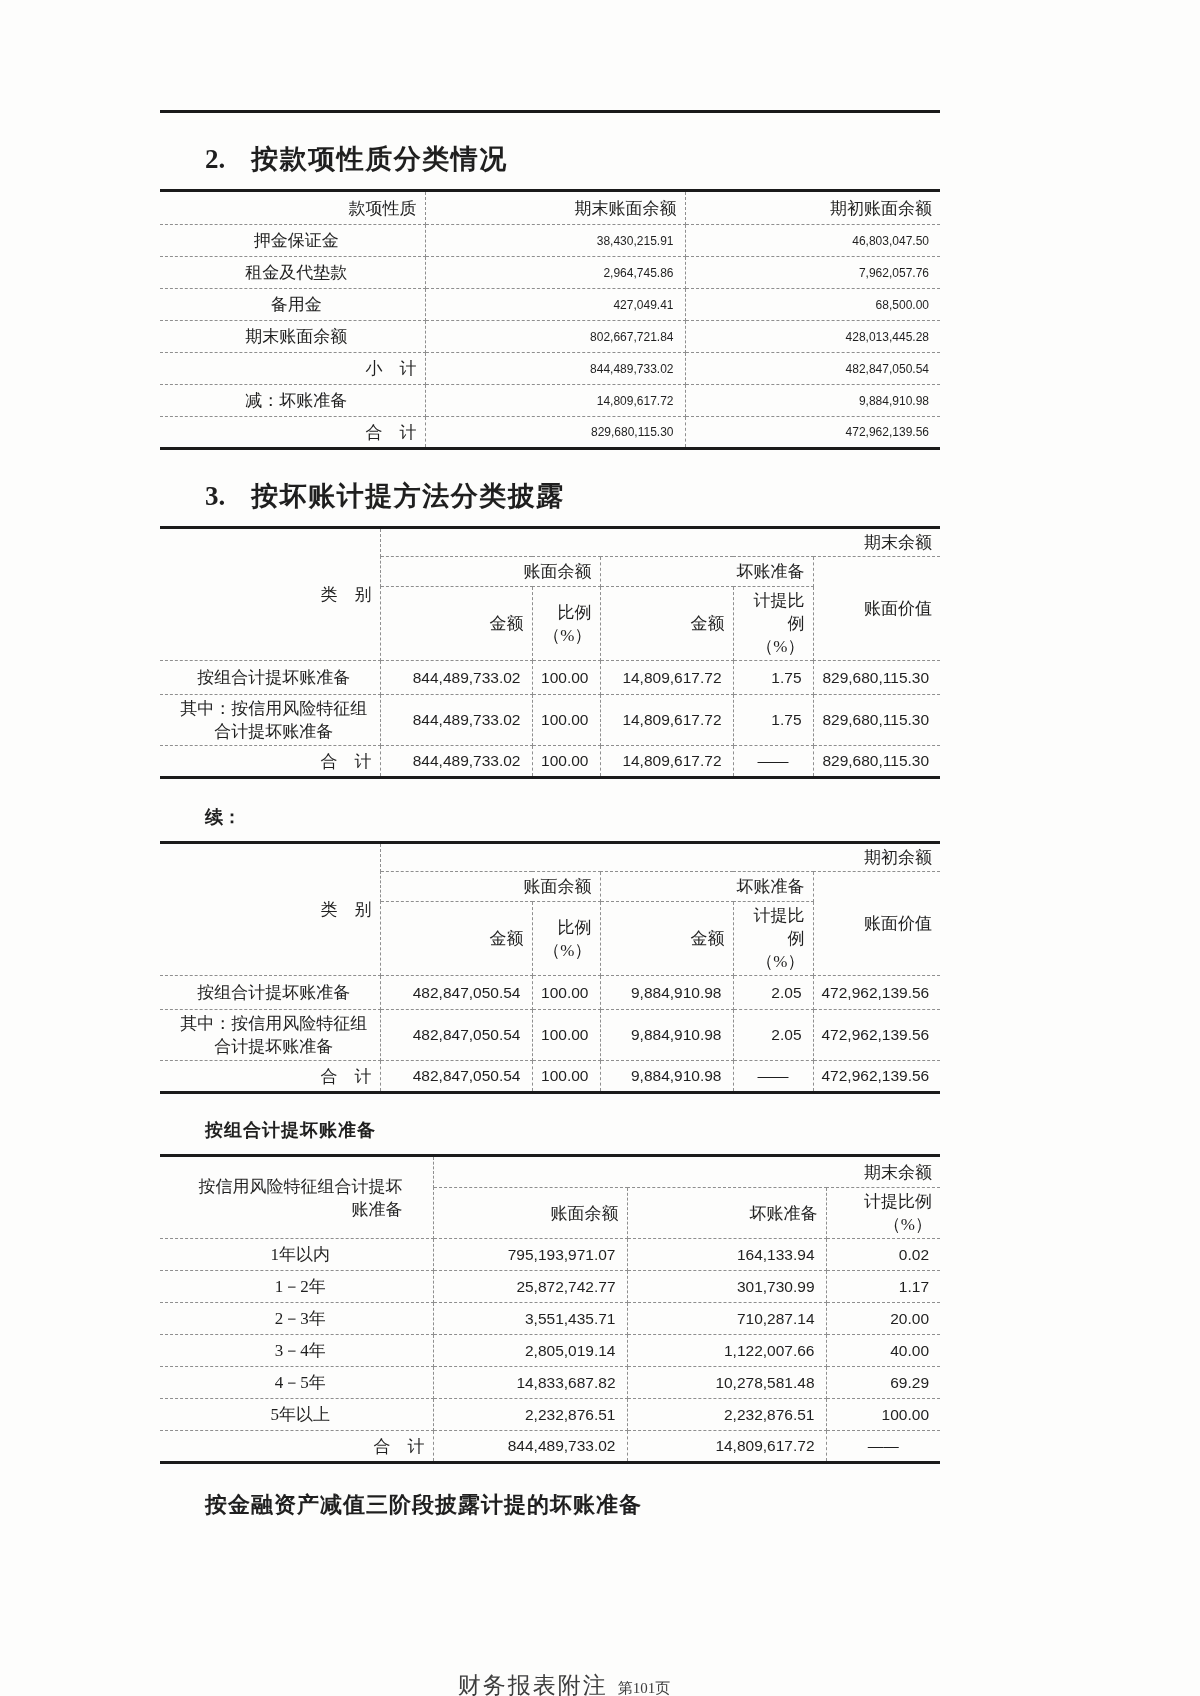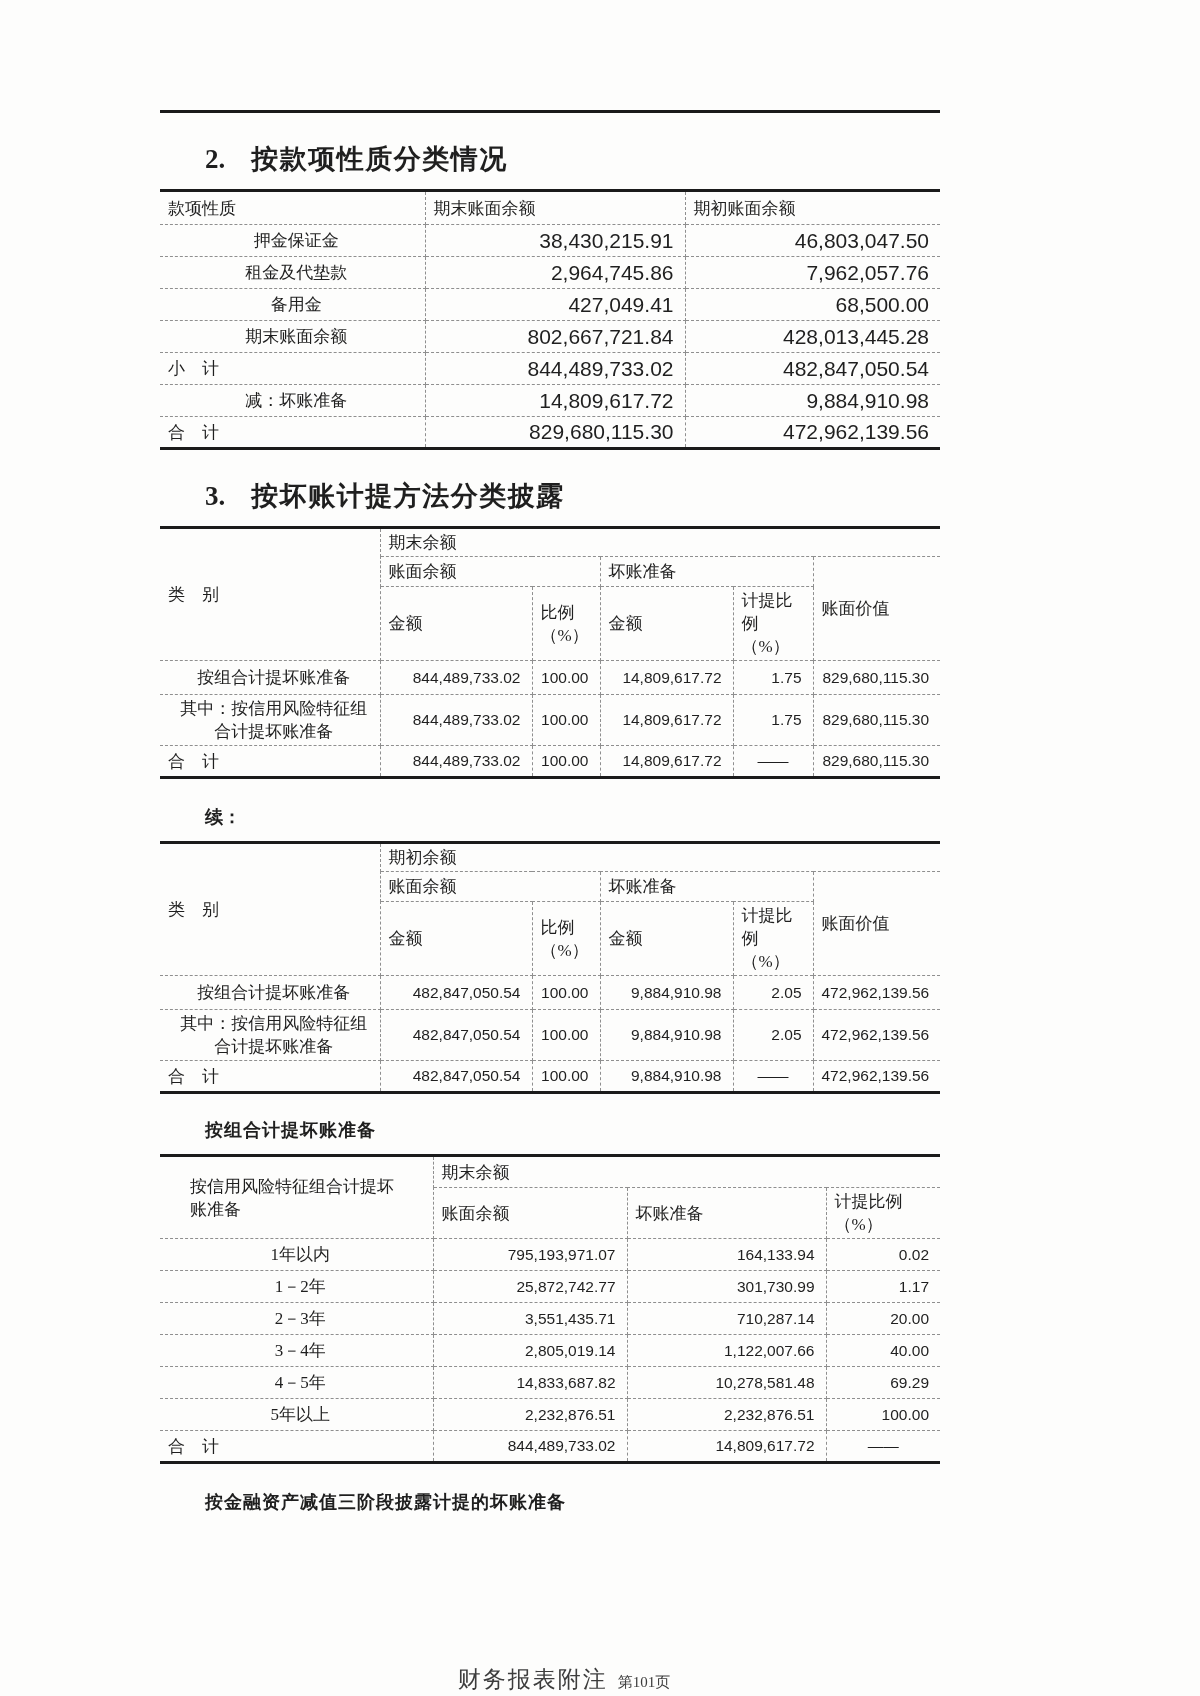--- a/index.html
+++ b/index.html
@@ -33,47 +33,47 @@
   th, td {
     border:1px dashed #8f8f8f;
     font-weight:normal; font-size:17px;
     padding:2px 8px;
     vertical-align:middle;
     overflow:hidden;
   }
   tr > *:first-child { border-left:none; }
   tr > *:last-child  { border-right:none; }
 
-  .cen { text-align:left; }
+  .cen { text-align:right; }
   .lab { text-align:center; padding-left:16px; }
   .num {
     font-family:"Liberation Sans","DejaVu Sans",sans-serif;
     font-size:15.5px; text-align:right; padding-right:11px;
   }
-  .t1 .num { font-size:21px; }
+  .t1 .num { font-size:12px; }
   .dash { text-align:center; font-family:"Liberation Sans","DejaVu Sans",sans-serif; font-size:15.5px; }
 
   .t1 tr        { height:32px; }
   .t1 tr.hd     { height:34px; }
 
   .t23 tr.r1 { height:28px; }
   .t23 tr.r2 { height:30px; }
   .t23 tr.r3 { height:48px; }
   .t23 tr.d1 { height:34px; }
   .t23 tr.d2 { height:48px;margin-top:8px; }
   .t23 tr.d3 { height:32px; }
   .t23 .two span { display:inline; }
 
   .t4 tr.r1 { height:32px; }
   .t4 tr.r2 { height:38px; }
   .t4 tr.d  { height:32px; }
   .t4 .pad-wrap { padding:2px 30px; }
 
   .cont-label { font-size:18px; font-weight:bold; margin:26px 0 12px 45px; }
-  .note { font-size:18px; font-weight:bold; letter-spacing:1px; margin:26px 0 0 45px; }
+  .note { font-size:22px; font-weight:bold; letter-spacing:1px; margin:26px 0 0 45px; }
 
   .footer {
     margin-top:150px; text-align:center; padding-left:28px;
     color:#3d3d3d;
   }
   .footer .f-title { font-size:23px; letter-spacing:2px; }
   .footer .f-page  { font-size:15px; margin-left:10px; }
 </style>
 </head>
 <body>

